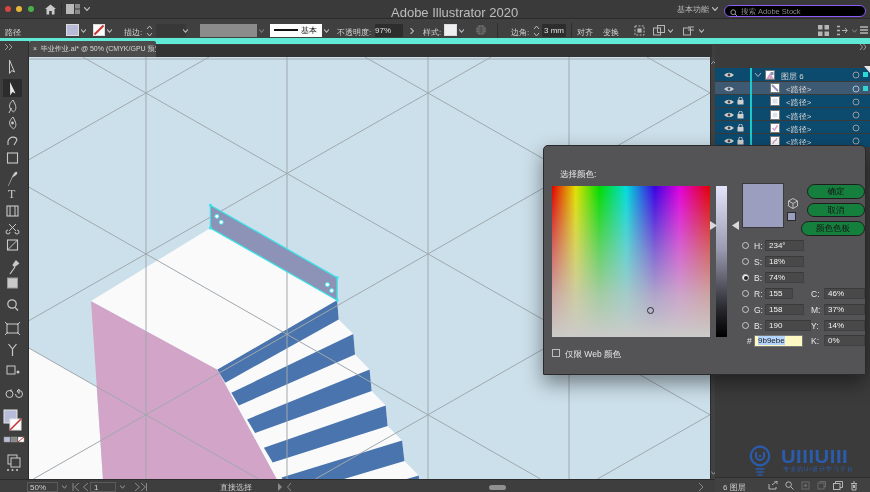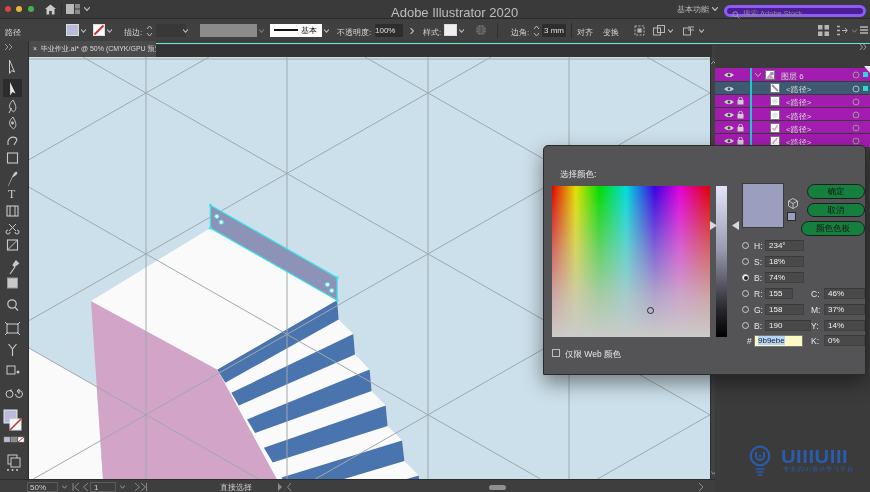--- a/index.html
+++ b/index.html
@@ -1,38 +1,38 @@
 <!DOCTYPE html>
 <html><head><meta charset="utf-8">
 <style>
 *{margin:0;padding:0;box-sizing:border-box}
 html,body{width:870px;height:492px;overflow:hidden}
 body{font-family:"Liberation Sans",sans-serif;background:#3e3e3e;position:relative}
 .abs{position:absolute}
 
 #menubar{left:0;top:0;width:870px;height:19px;background:#3a3a3a;border-bottom:1px solid #2b2b2b}
-#ctrlbar{left:0;top:19px;width:870px;height:25px;background:#404040;border-bottom:1px solid #5eead4}
+#ctrlbar{left:0;top:19px;width:870px;height:25px;background:#404040;border-bottom:6px solid #5eead4}
 #tabrow{left:29px;top:45px;width:683px;height:12px;background:#333}
 #tab{left:29px;top:41px;width:127px;height:16px;background:#4b4b4b;color:#d8d8d8;font-size:7px;line-height:16px;white-space:nowrap;border-radius:2px 2px 0 0;overflow:hidden}
 #toolbar{left:0;top:41px;width:29px;height:438px;background:#3e3e3e;border-right:1px solid #2d2d2d}
 .light{width:6px;height:6px;border-radius:50%;position:absolute;top:6px}
 .mtxt{color:#bdbdbd;font-size:8px;position:absolute;top:5px}
 .ipill{position:absolute;background:#2e2e2e;border-radius:7px;color:#8a8a8a;font-size:7.5px}
 
 .clab{color:#d2d2d2;font-size:8px;position:absolute;top:8px}
 .cfield{position:absolute;top:5px;height:13px;background:#2d2d2d;color:#e0e0e0;font-size:8px;line-height:13px;border-radius:1px}
 
 #canvas{left:29px;top:57px;width:681px;height:422px;background:#cce0eb;overflow:hidden}
 #vscroll{left:710px;top:57px;width:5px;height:422px;background:#414141;border-left:1px solid #2d2d2d}
 
 #statusbar{left:0;top:479px;width:715px;height:13px;background:#3e3e3e;border-top:1px solid #2c2c2c;color:#cfcfcf;font-size:8px}
 
 #panel{left:715px;top:44px;width:155px;height:448px;background:#3b3b3b}
 #ptabs{position:absolute;left:0;top:4px;width:155px;height:22px;color:#bdbdbd;font-size:8px}
-.prow{position:absolute;left:0;width:155px;height:13.2px;background:#a21caf;border-bottom:1px solid #3a3a3a;color:#d5d5d5;font-size:8px}
+.prow{position:absolute;left:0;width:155px;height:13.2px;background:#0c4a6e;border-bottom:1px solid #3a3a3a;color:#d5d5d5;font-size:8px}
 #pfoot{position:absolute;left:0;top:433px;width:155px;height:15px;background:#414141;border-top:1px solid #2e2e2e;color:#c9c9c9;font-size:8px}
 
 #dialog{left:543px;top:145px;width:323px;height:230px;background:#545456;border:1px solid #2a2a2a;border-radius:5px 5px 1px 1px;box-shadow:0 8px 20px rgba(0,0,0,.45);z-index:50}
 #dtitle{position:absolute;left:0;top:0;width:321px;height:15px;background:linear-gradient(#ebebeb,#c8c8c8);border-bottom:1px solid #8e8e8e;border-radius:5px 5px 0 0;color:#2c2c2c;font-size:9px;text-align:center;line-height:15px}
 .dlab{position:absolute;color:#e6e6e6;font-size:8.5px}
 .dbtn{position:absolute;left:263px;width:58px;height:14.5px;background:#15803d;border:1px solid #1e1e1e;border-radius:8px;color:#151515;font-size:8.5px;text-align:center;line-height:13px}
 .dfield{position:absolute;background:#494949;border:1px solid #404040;border-top-color:#393939;color:#f2f2f2;font-size:8px;line-height:10px;padding-left:3px;border-radius:1px}
 .radio{position:absolute;width:7px;height:7px;border:1px solid #c9c9c9;border-radius:50%}
 </style></head>
 <body>
@@ -50,21 +50,21 @@
       <rect x="9" y="5.5" width="5" height="4.5" fill="#8a8a8a"></rect>
     </svg>
   <svg class="abs" style="left:84px;top:7px" width="6" height="4" viewBox="0 0 6 4">
       <path d="M0 0 L3 3.5 L6 0" stroke="#b5b5b5" fill="none" stroke-width="1.2"></path>
     </svg>
   <div class="mtxt" style="left:391px;font-size:13px">Adobe Illustrator 2020</div>
   <div class="mtxt" style="left:677px;top:4px">基本功能</div>
   <svg class="abs" style="left:712px;top:7px" width="6" height="4" viewBox="0 0 6 4">
       <path d="M0 0 L3 3.5 L6 0" stroke="#b5b5b5" fill="none" stroke-width="1.2"></path>
     </svg>
-  <div class="ipill" style="left:724px;top:5px;width:142px;height:11.5px;line-height:11.5px;border:3px solid #8b5cf6;background:#4c1d95">
+  <div class="ipill" style="left:724px;top:5px;width:142px;height:11.5px;line-height:11.5px;border:1px solid #8b5cf6;background:#000000">
     <svg style="position:absolute;left:5px;top:3px" width="8" height="8" viewBox="0 0 8 8">
         <circle cx="3.2" cy="3.2" r="2.4" stroke="#9a9a9a" fill="none" stroke-width="1"></circle>
         <path d="M5 5 L7.4 7.4" stroke="#9a9a9a" stroke-width="1"></path>
       </svg>
     <span style="margin-left:16px">搜索 Adobe Stock</span>
   </div>
 </div>
 <div class="abs" id="ctrlbar">
   <div class="clab" style="left:5px">路径</div>
   <div class="abs" style="left:66px;top:5px;width:13px;height:12px;background:#b9bcd8;border:1px solid #dcdcdc"></div>
@@ -89,21 +89,21 @@
     </svg>
   <div class="abs" style="left:200px;top:5px;width:57px;height:13px;background:#8b8b8b"></div>
   <svg class="abs" style="left:259px;top:10px" width="5" height="4" viewBox="0 0 6 4">
       <path d="M0 0 L3 3.5 L6 0" stroke="#777" fill="none" stroke-width="1.3"></path>
     </svg>
   <div class="abs" style="left:270px;top:5px;width:52px;height:13px;background:#fdfdfd;color:#111;font-size:8px;line-height:13px"><span style="display:inline-block;width:24px;height:2px;background:#111;margin:0 3px 2px 4px"></span>基本</div>
   <svg class="abs" style="left:324px;top:10px" width="5" height="4" viewBox="0 0 6 4">
       <path d="M0 0 L3 3.5 L6 0" stroke="#b5b5b5" fill="none" stroke-width="1.3"></path>
     </svg>
   <div class="clab" style="left:337px">不透明度:</div>
-  <div class="cfield" style="left:375px;width:28px">100%</div>
+  <div class="cfield" style="left:375px;width:28px">97%</div>
   <svg class="abs" style="left:410px;top:9px" width="4" height="6" viewBox="0 0 4 6">
       <path d="M0.5 0 L3.5 3 L0.5 6" stroke="#b5b5b5" fill="none" stroke-width="1.2"></path>
     </svg>
   <div class="clab" style="left:423px">样式:</div>
   <div class="abs" style="left:444px;top:5px;width:13px;height:12px;background:#efeff2;border:1px solid #dcdcdc"></div>
   <svg class="abs" style="left:459px;top:10px" width="5" height="4" viewBox="0 0 6 4">
       <path d="M0 0 L3 3.5 L6 0" stroke="#b5b5b5" fill="none" stroke-width="1.3"></path>
     </svg>
   <svg class="abs" style="left:475px;top:5px" width="12" height="12" viewBox="0 0 12 12">
       <circle cx="6" cy="6" r="5" fill="#6e6e6e"></circle>
@@ -397,20 +397,45 @@
   </div>
   <div class="abs" style="left:0;top:103.6px;width:155px;height:330px;background:#3b3b3b"></div>
   <svg class="abs" style="left:34px;top:401px" width="26" height="32" viewBox="0 0 26 32">
     <circle cx="11" cy="11" r="9.3" fill="none" stroke="#2a5cae" stroke-width="2.2"></circle>
     <path d="M7 7 v4 a4 4 0 0 0 8 0 v-4" fill="none" stroke="#2a5cae" stroke-width="2"></path>
     <circle cx="11" cy="11" r="1.2" fill="#2a5cae"></circle>
     <path d="M6.5 24 h9 M7.5 27 h7 M8.5 30 h5" stroke="#2a5cae" stroke-width="1.6"></path>
   </svg>
   <div class="abs" style="left:66px;top:403px;width:75px;height:18px;color:#2a5cae;font-weight:bold;font-size:18px;letter-spacing:0.5px;transform:scaleX(1.12);transform-origin:left">UIIIUIII</div>
   <div class="abs" style="left:68px;top:421px;width:70px;color:#2a5cae;font-size:6px;letter-spacing:1px;white-space:nowrap">专业的UI设计学习平台</div>
+  <div id="pfoot">
+    <div class="abs" style="left:8px;top:3.5px">6 图层</div>
+    <svg class="abs" style="left:53px;top:3px" width="10" height="9" viewBox="0 0 10 9">
+        <path d="M1 3 V8 H8 V6 M4 4 L9 0 M6 0 h3 v3" fill="none" stroke="#b5b5b5"></path>
+      </svg>
+    <svg class="abs" style="left:70px;top:3px" width="9" height="9" viewBox="0 0 9 9">
+        <circle cx="3.6" cy="3.6" r="2.8" stroke="#b5b5b5" fill="none"></circle>
+        <path d="M5.8 5.8 L8.5 8.5" stroke="#b5b5b5"></path>
+      </svg>
+    <svg class="abs" style="left:86px;top:3px" width="9" height="9" viewBox="0 0 9 9">
+        <rect x="1" y="1" width="7" height="7" fill="none" stroke="#6a6a6a"></rect>
+        <circle cx="4.5" cy="4.5" r="1.6" fill="#6a6a6a"></circle>
+      </svg>
+    <svg class="abs" style="left:102px;top:3px" width="9" height="9" viewBox="0 0 9 9">
+        <rect x="1" y="2" width="6" height="6" fill="none" stroke="#6a6a6a"></rect>
+        <path d="M3 2 V0.5 H8.5 V6 H7" fill="none" stroke="#6a6a6a"></path>
+      </svg>
+    <svg class="abs" style="left:118px;top:3px" width="10" height="9" viewBox="0 0 10 9">
+        <rect x="0.5" y="2.5" width="6.5" height="6" fill="none" stroke="#b5b5b5"></rect>
+        <path d="M2.5 2.5 V0.5 H9.5 V6.5 H7" fill="none" stroke="#b5b5b5"></path>
+      </svg>
+    <svg class="abs" style="left:135px;top:2.5px" width="8" height="10" viewBox="0 0 8 10">
+        <path d="M1 2.5 H7 M2 2.5 V9 H6 V2.5 M3 1 h2 M3.5 4 v3 M4.5 4 v3" fill="none" stroke="#b5b5b5"></path>
+      </svg>
+  </div>
 </div>
 <div class="abs" id="dialog">
   <div class="dlab" style="left:16px;top:23px">选择颜色:</div>
   <div class="abs" style="left:8px;top:40px;width:158px;height:151px;background:linear-gradient(to bottom,rgba(200,200,198,0) 0%,rgba(200,200,198,0.5) 42%,rgba(200,200,198,0.82) 72%,rgb(203,203,201) 100%),linear-gradient(to right,#e20000,#e2e200 15%,#00dc00 30%,#00dcdc 47%,#3c00e2 65%,#e200dc 81%,#e20000 100%)"></div>
   <div class="abs" style="left:103px;top:161px;width:7px;height:7px;border:1px solid #2a2a2a;border-radius:50%"></div>
   <div class="abs" style="left:172px;top:40px;width:11px;height:151px;background:linear-gradient(#e4e4fa,#9a9ab0 42%,#26262c 82%,#000)"></div>
   <svg class="abs" style="left:166px;top:75px" width="7" height="9" viewBox="0 0 7 9">
       <path d="M0 0 L7 4.5 L0 9 Z" fill="#d9d9d9"></path>
     </svg>
   <svg class="abs" style="left:188px;top:75px" width="7" height="9" viewBox="0 0 7 9">

